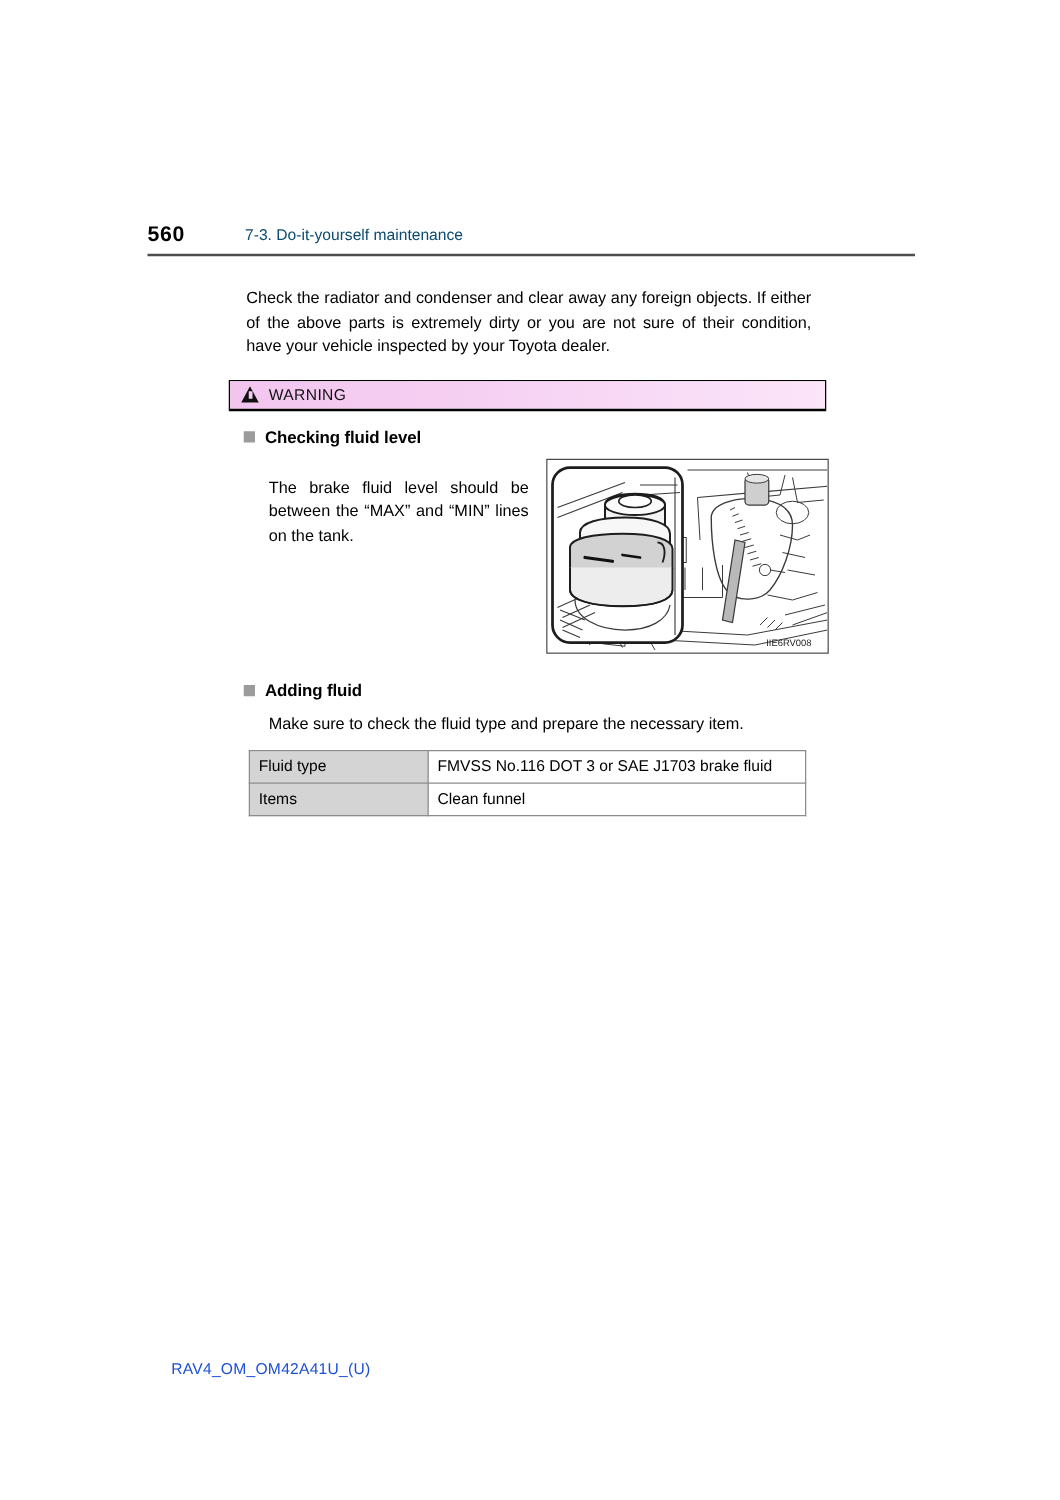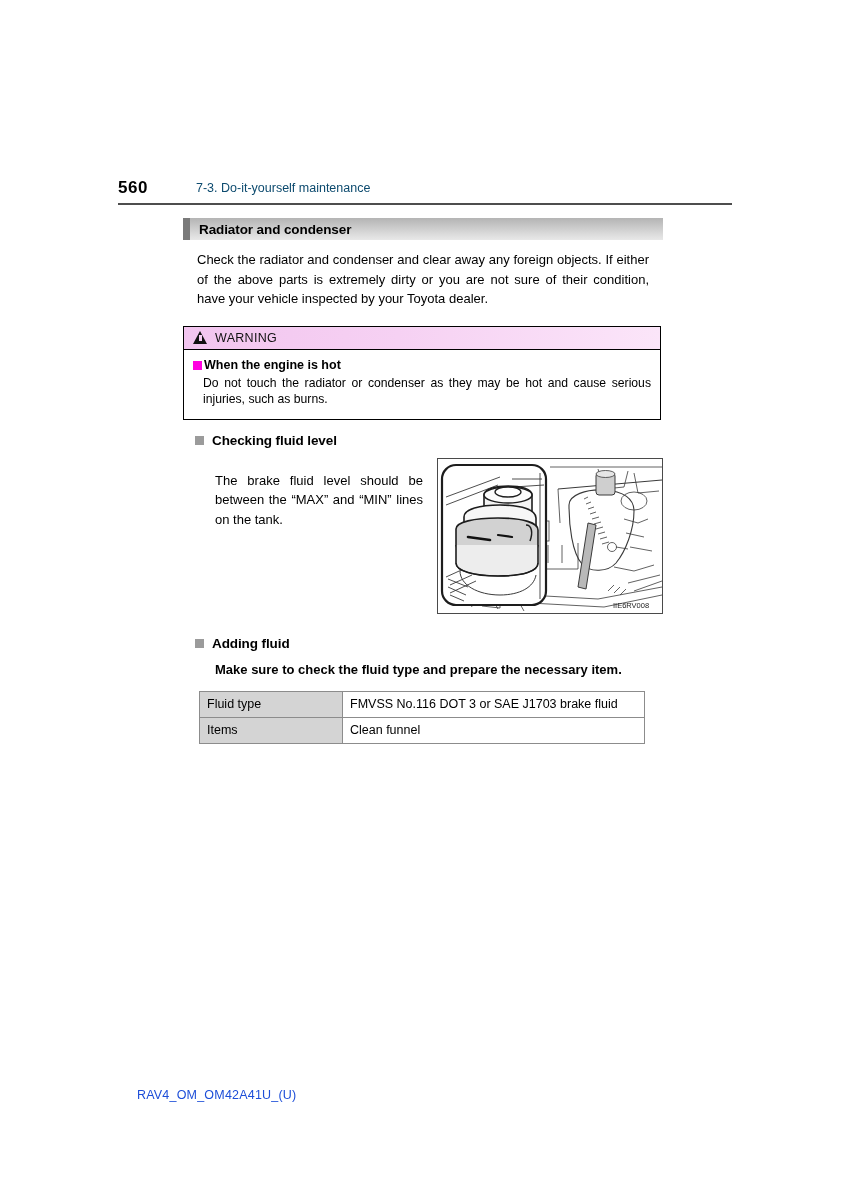--- a/index.html
+++ b/index.html
@@ -208,21 +208,20 @@
     overflow: hidden;
   }
   .illus svg { display: block; }
 
   
   .adding-block { margin-top: 12px; }
   .adding-para {
     font-size: 13px;
     line-height: 19.5px;
     margin: 9px 0 0 32px;
-    font-weight: bold;
   }
 
   
   table.fluid-table {
     margin-top: 12px;
     margin-left: 16px;
     border-collapse: collapse;
     width: 446px;
     table-layout: fixed;
   }
@@ -255,38 +254,27 @@
 <body>
 
 <div class="page-header">
   <span class="page-number">560</span>
   <span class="header-chapter">7-3. Do-it-yourself maintenance</span>
 </div>
 <div class="header-rule"></div>
 
 <div class="content">
 
-  <div class="section-bar">
-    <span class="tab"></span>
-    <span class="section-title">Radiator and condenser</span>
-  </div>
 
   <p class="body-text para-radiator">Check the radiator and condenser and clear away any foreign objects. If either of the above parts is extremely dirty or you are not sure of their condition, have your vehicle inspected by your Toyota dealer.</p>
 
   <div class="warn-box">
     <div class="warn-head">
       <span class="warn-tri"></span>
       <span class="warn-label">WARNING</span>
-    </div>
-    <div class="warn-body">
-      <div class="warn-sub">
-        <span class="sq-magenta"></span>
-        <span>When the engine is hot</span>
-      </div>
-      <p class="warn-para">Do not touch the radiator or condenser as they may be hot and cause serious injuries, such as burns.</p>
     </div>
   </div>
 
 
   <div class="sub-head">
     <span class="sq-gray"></span>
     <span class="sub-head-label">Checking fluid level</span>
   </div>
 
   <div class="check-row">

